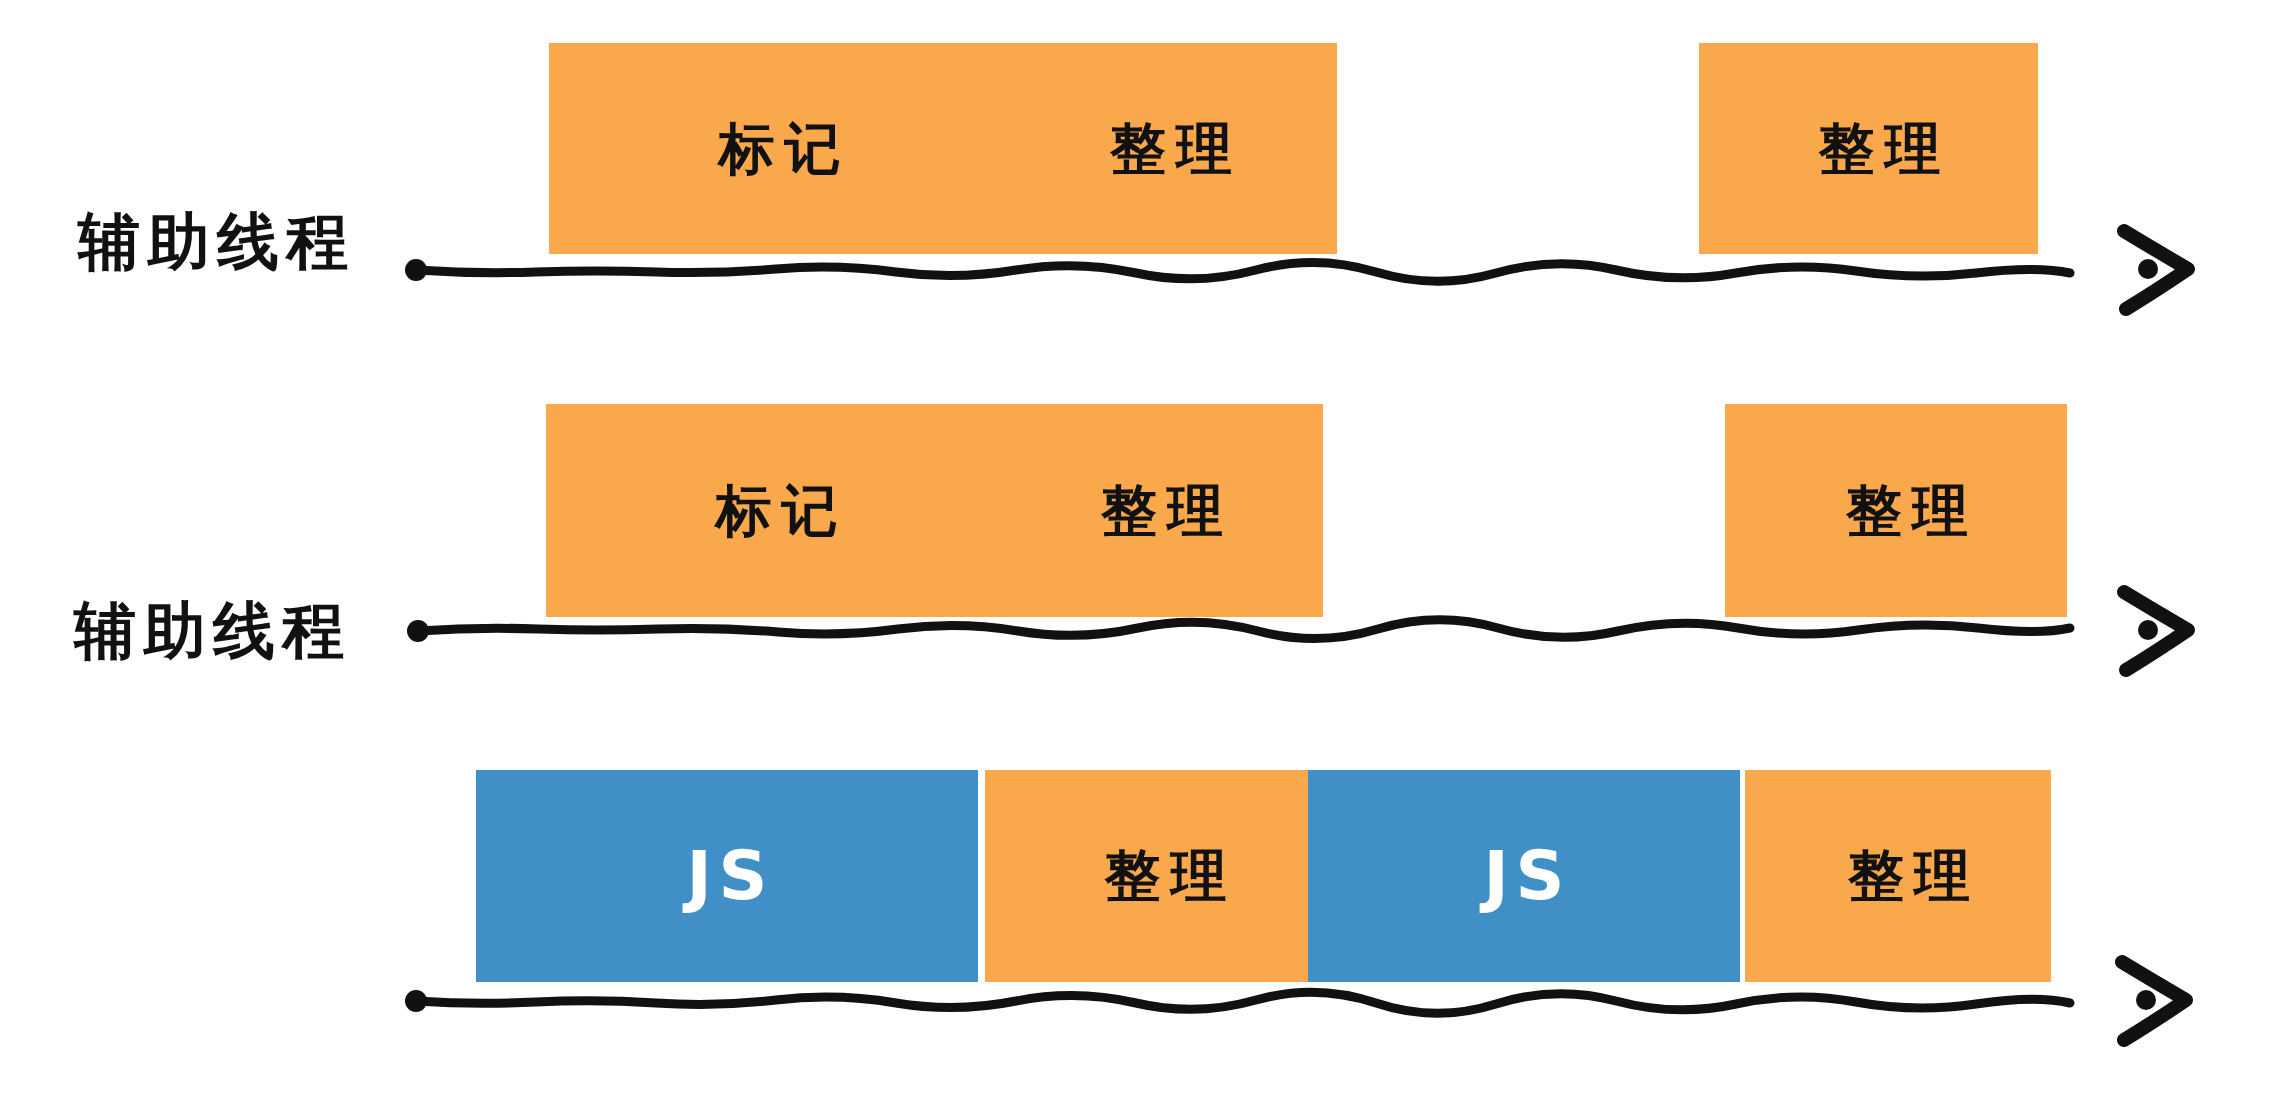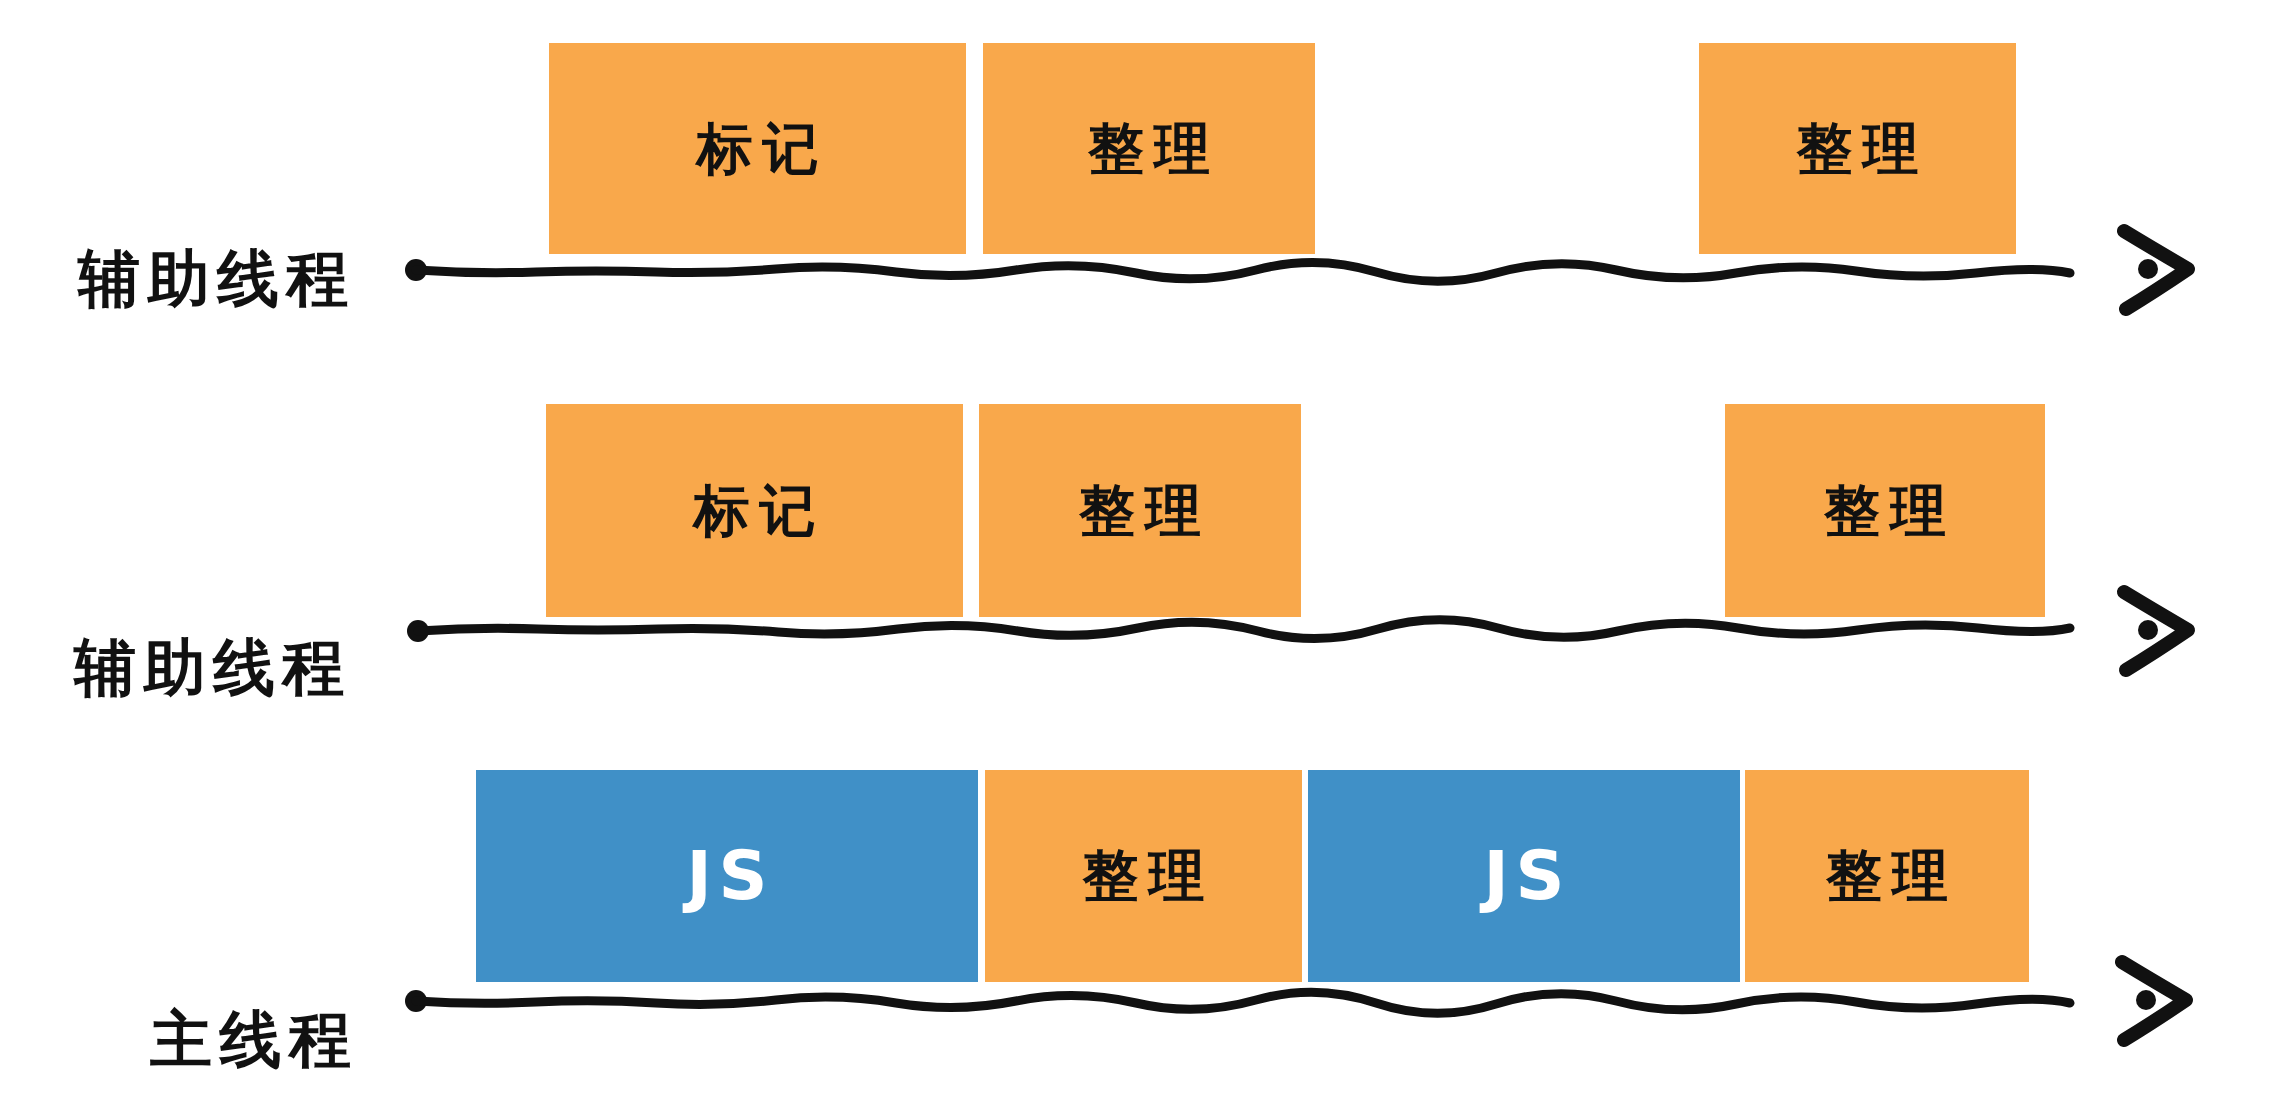--- a/index.html
+++ b/index.html
@@ -21,29 +21,28 @@
   .axis-head{fill:none;stroke:var(--ink);stroke-width:14;stroke-linecap:round;stroke-linejoin:round;}
   .axis-dot{fill:var(--ink);}
   .thread-label{
     position:absolute;
     color:var(--ink);
     font-size:62px;
     font-weight:bold;
     letter-spacing:0.12em;
     white-space:nowrap;
     line-height:1;
-    margin-top:37px;
   }
   .box{
     position:absolute;
     display:flex;align-items:center;justify-content:center;
     font-size:56px;font-weight:bold;line-height:1;
     letter-spacing:0.18em;text-indent:0.18em;
   }
-  .seg-task{background:var(--task-orange);color:var(--ink);}
+  .seg-task{background:var(--task-orange);color:var(--ink);padding-left:22px;}
   .seg-js{background:var(--js-blue);color:#FFFFFF;letter-spacing:0.10em;text-indent:0.10em;font-size:68px;}
 </style>
 </head>
 <body>
 
 <div class="canvas">
 
   <svg class="arrows" width="2284" height="1105" viewBox="0 0 2284 1105">
 
     <g>
@@ -71,19 +70,18 @@
   <div class="thread-label" style="left:78px;top:211px;">辅助线程</div>
   <div class="box seg-task" style="left:549px;top:43px;width:417px;height:211px;">标记</div>
   <div class="box seg-task" style="left:983px;top:43px;width:332px;height:211px;">整理</div>
   <div class="box seg-task" style="left:1699px;top:43px;width:317px;height:211px;">整理</div>
 
   <div class="thread-label" style="left:74px;top:600px;">辅助线程</div>
   <div class="box seg-task" style="left:546px;top:404px;width:417px;height:213px;">标记</div>
   <div class="box seg-task" style="left:979px;top:404px;width:322px;height:213px;">整理</div>
   <div class="box seg-task" style="left:1725px;top:404px;width:320px;height:213px;">整理</div>
 
-  <div class="thread-label" style="left:150px;top:972px;">主线程</div>
   <div class="box seg-js" style="left:476px;top:770px;width:502px;height:212px;">JS</div>
   <div class="box seg-task" style="left:985px;top:770px;width:317px;height:212px;">整理</div>
   <div class="box seg-js" style="left:1308px;top:770px;width:432px;height:212px;">JS</div>
   <div class="box seg-task" style="left:1745px;top:770px;width:284px;height:212px;">整理</div>
 
 </div>
 
 </body></html>

